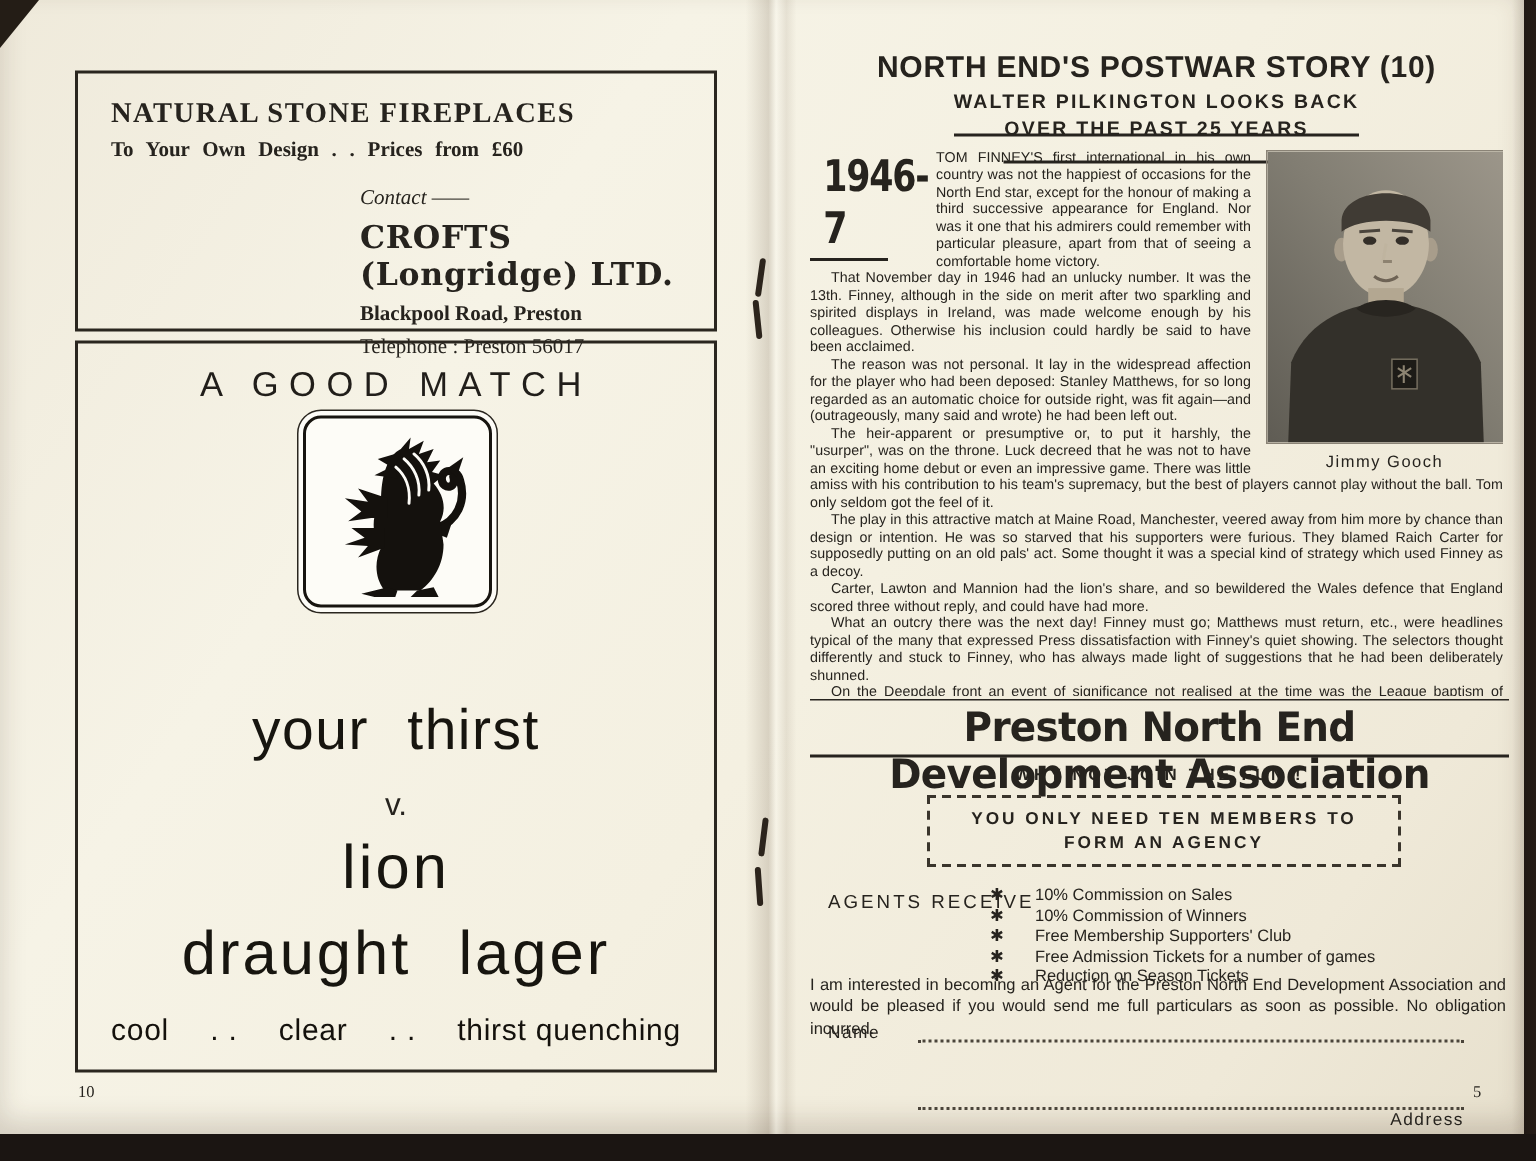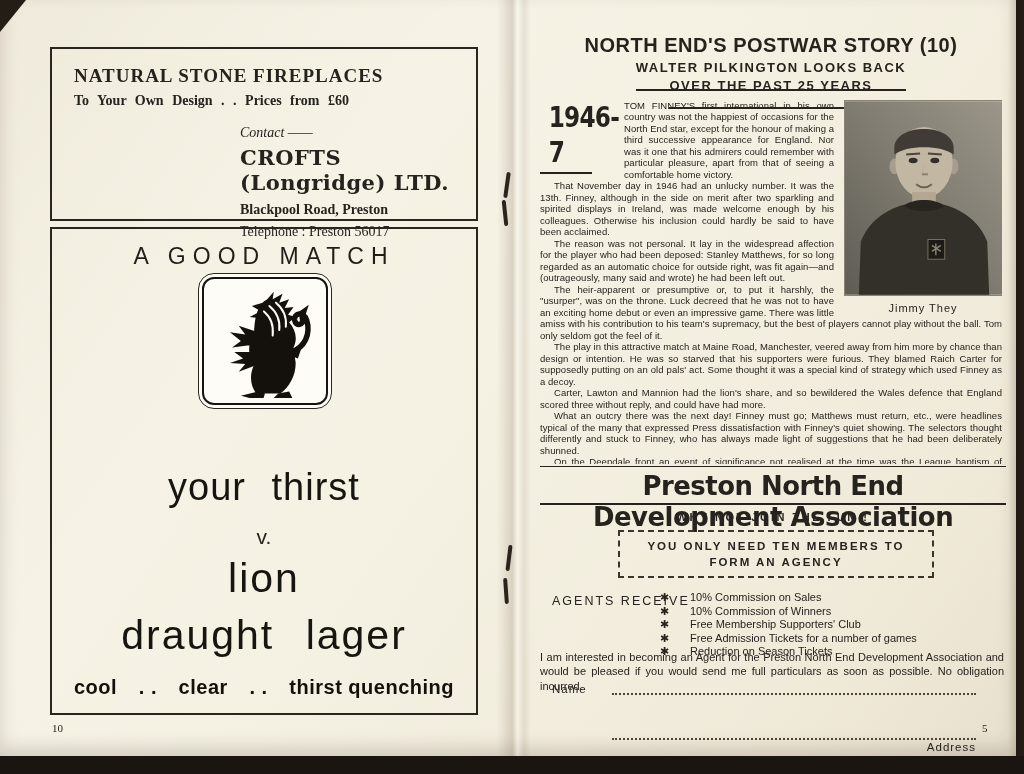--- a/index.html
+++ b/index.html
@@ -35,21 +35,21 @@
   .good-match{font-size:23px;letter-spacing:7px;margin-top:14px;color:#211e1a;}
   #lion-frame{position:absolute;left:146px;top:44px;width:132px;height:134px;
         border:1.5px solid #2a261f;border-radius:16px;background:#fdfcf7;}
   #lion-frame-inner{position:absolute;inset:3px;border:2.5px solid #17140f;border-radius:12px;
         display:flex;align-items:center;justify-content:center;}
   .thirst{font-size:38px;letter-spacing:1px;word-spacing:14px;margin-top:196px;color:#17150f;}
   .versus{font-size:21px;margin-top:16px;}
   .lion-word{font-size:41px;letter-spacing:2px;margin-top:6px;color:#17150f;}
   .draught{font-size:41px;letter-spacing:2px;word-spacing:18px;margin-top:10px;color:#17150f;}
   .tagline{position:absolute;left:22px;right:22px;bottom:14px;display:flex;justify-content:space-between;
-        font-weight:bold;font-size:20px;letter-spacing:.5px;color:#14110c;}
+        font-weight:normal;font-size:20px;letter-spacing:.5px;color:#14110c;}
   .pagenum{font-family:"Liberation Serif",serif;font-weight:normal;font-size:11px;}
 
   
   #art-title{left:540px;top:34px;width:462px;font-weight:bold;font-size:20px;letter-spacing:.5px;}
   #art-sub1{left:540px;top:60px;width:462px;font-weight:bold;font-size:13px;letter-spacing:1.5px;}
   #art-sub2{left:540px;top:78px;width:462px;font-weight:bold;font-size:13px;letter-spacing:1.5px;}
   #art-sub1 span,#art-sub2 span{border-bottom:2px solid #26231e;padding-bottom:14px;}
   #article{left:540px;top:100px;width:462px;height:364px;overflow:hidden;
         font-size:9.5px;line-height:1.21;text-align:justify;letter-spacing:.05px;}
   #season{float:left;width:84px;font-weight:800;font-size:29px;letter-spacing:-1px;
@@ -184,21 +184,21 @@
         <path d="M62,54 L76,53 M84,53 L98,54" stroke="#4a443c" stroke-width="2"></path>
         <path d="M80,62 L78,74 L84,74" fill="none" stroke="#a3988516" stroke-width="2"></path>
         <path d="M78,74 L84,74" stroke="#8d8270" stroke-width="2"></path>
         <path d="M72,84 C77,88 83,88 88,84" fill="none" stroke="#6e6355" stroke-width="2"></path>
         <rect x="68" y="92" width="24" height="16" fill="#b3a791"></rect>
         <path d="M14,196 L16,142 C28,112 58,102 80,102 C102,102 132,112 144,142 L146,196 Z" fill="#33302a"></path>
         <path d="M60,106 C68,98 92,98 100,106 C92,113 68,113 60,106 Z" fill="#282520"></path>
         <rect x="84" y="140" width="17" height="20" fill="#1d1b17" stroke="#776f60" stroke-width="1"></rect>
         <path d="M88,146 L97,152 M97,146 L88,152 M92,144 L92,156" stroke="#8d8472" stroke-width="1.4"></path>
       </svg>
-      <div class="photo-caption">Jimmy  They</div>
+      <div class="photo-caption">Jimmy  Gooch</div>
     </div>
     <p class="first">TOM FINNEY'S first international in his own country was not the happiest of occasions for the North End star, except for the honour of making a third successive appearance for England.  Nor was it one that his admirers could remember with particular pleasure, apart from that of seeing a comfortable home victory.</p>
     <p>That November day in 1946 had an unlucky number.  It was the 13th.  Finney, although in the side on merit after two sparkling and spirited displays in Ireland, was made welcome enough by his colleagues.  Otherwise his inclusion could hardly be said to have been acclaimed.</p>
     <p>The reason was not personal.  It lay in the widespread affection for the player who had been deposed: Stanley Matthews, for so long regarded as an automatic choice for outside right, was fit again—and (outrageously, many said and wrote) he had been left out.</p>
     <p>The heir-apparent or presumptive or, to put it harshly, the "usurper", was on the throne.  Luck decreed that he was not to have an exciting home debut or even an impressive game.  There was little amiss with his contribution to his team's supremacy, but the best of players cannot play without the ball.  Tom only seldom got the feel of it.</p>
     <p>The play in this attractive match at Maine Road, Manchester, veered away from him more by chance than design or intention.  He was so starved that his supporters were furious.  They blamed Raich Carter for supposedly putting on an old pals' act.  Some thought it was a special kind of strategy which used Finney as a decoy.</p>
     <p>Carter, Lawton and Mannion had the lion's share, and so bewildered the Wales defence that England scored three without reply, and could have had more.</p>
     <p>What an outcry there was the next day!  Finney must go; Matthews must return, etc., were headlines typical of the many that expressed Press dissatisfaction with Finney's quiet showing.  The selectors thought differently and stuck to Finney, who has always made light of suggestions that he had been deliberately shunned.</p>
     <p>On the Deepdale front an event of significance not realised at the time was the League baptism of goalkeeper Jimmy Gooch at home against Wolves on November 23rd.</p>
 

